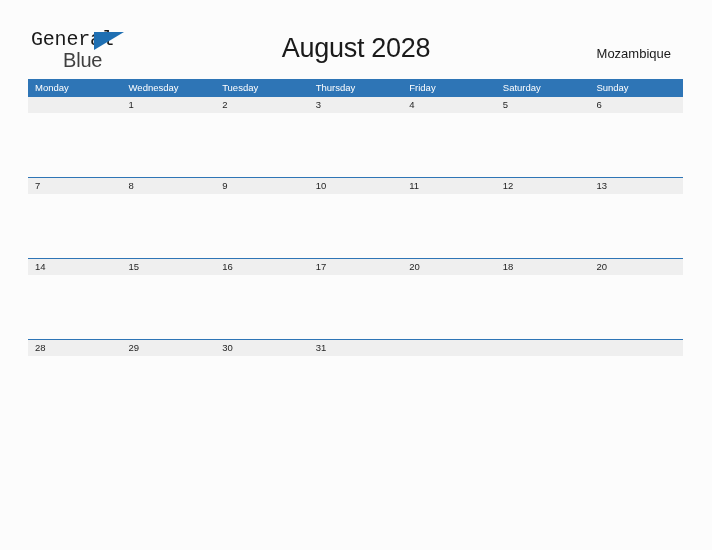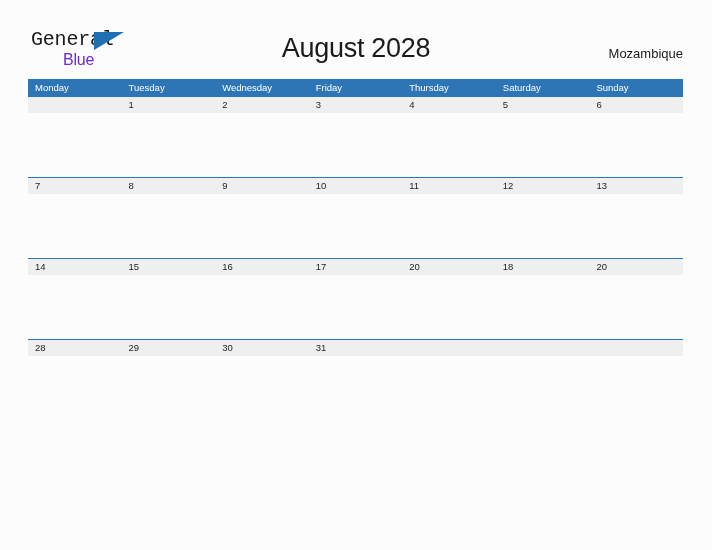--- a/index.html
+++ b/index.html
@@ -48,42 +48,42 @@
     top: 3px;
     width: 0;
     height: 0;
     border-left: 30px solid #1f6fb2;
     border-bottom: 18px solid transparent;
   }
   #logo-blue {
     position: absolute;
     left: 32px;
     top: 20px;
-    font-size: 16px;
-    color: #6d28d9;
+    font-size: 20px;
+    color: #404040;
     letter-spacing: -0.2px;
     line-height: 22px;
     white-space: nowrap;
   }
 
   #page-title {
     position: absolute;
     left: 0;
     top: 33px;
     width: 712px;
     text-align: center;
     font-size: 27px;
     color: #1a1a1a;
     font-weight: normal;
     letter-spacing: -0.3px;
   }
 
   #country-label {
     position: absolute;
-    right: 29px;
+    right: 41px;
     top: 46px;
     font-size: 13px;
     color: #1a1a1a;
     white-space: nowrap;
   }
 
   
   #calendar {
     position: absolute;
     left: 28px;
@@ -160,24 +160,24 @@
   <div id="page-title">August 2028</div>
 
   <div id="country-label">Mozambique</div>
 
 </div>
 
 <div id="calendar">
 
   <div id="weekday-row">
     <div class="weekday-cell">Monday</div>
+    <div class="weekday-cell">Wednesday</div>
     <div class="weekday-cell">Tuesday</div>
-    <div class="weekday-cell">Wednesday</div>
+    <div class="weekday-cell">Thursday</div>
     <div class="weekday-cell">Friday</div>
-    <div class="weekday-cell">Thursday</div>
     <div class="weekday-cell">Saturday</div>
     <div class="weekday-cell">Sunday</div>
   </div>
 
   <div class="week-row">
     <div class="date-strip">
       <div class="date-cell empty"></div>
       <div class="date-cell">1</div>
       <div class="date-cell">2</div>
       <div class="date-cell">3</div>

